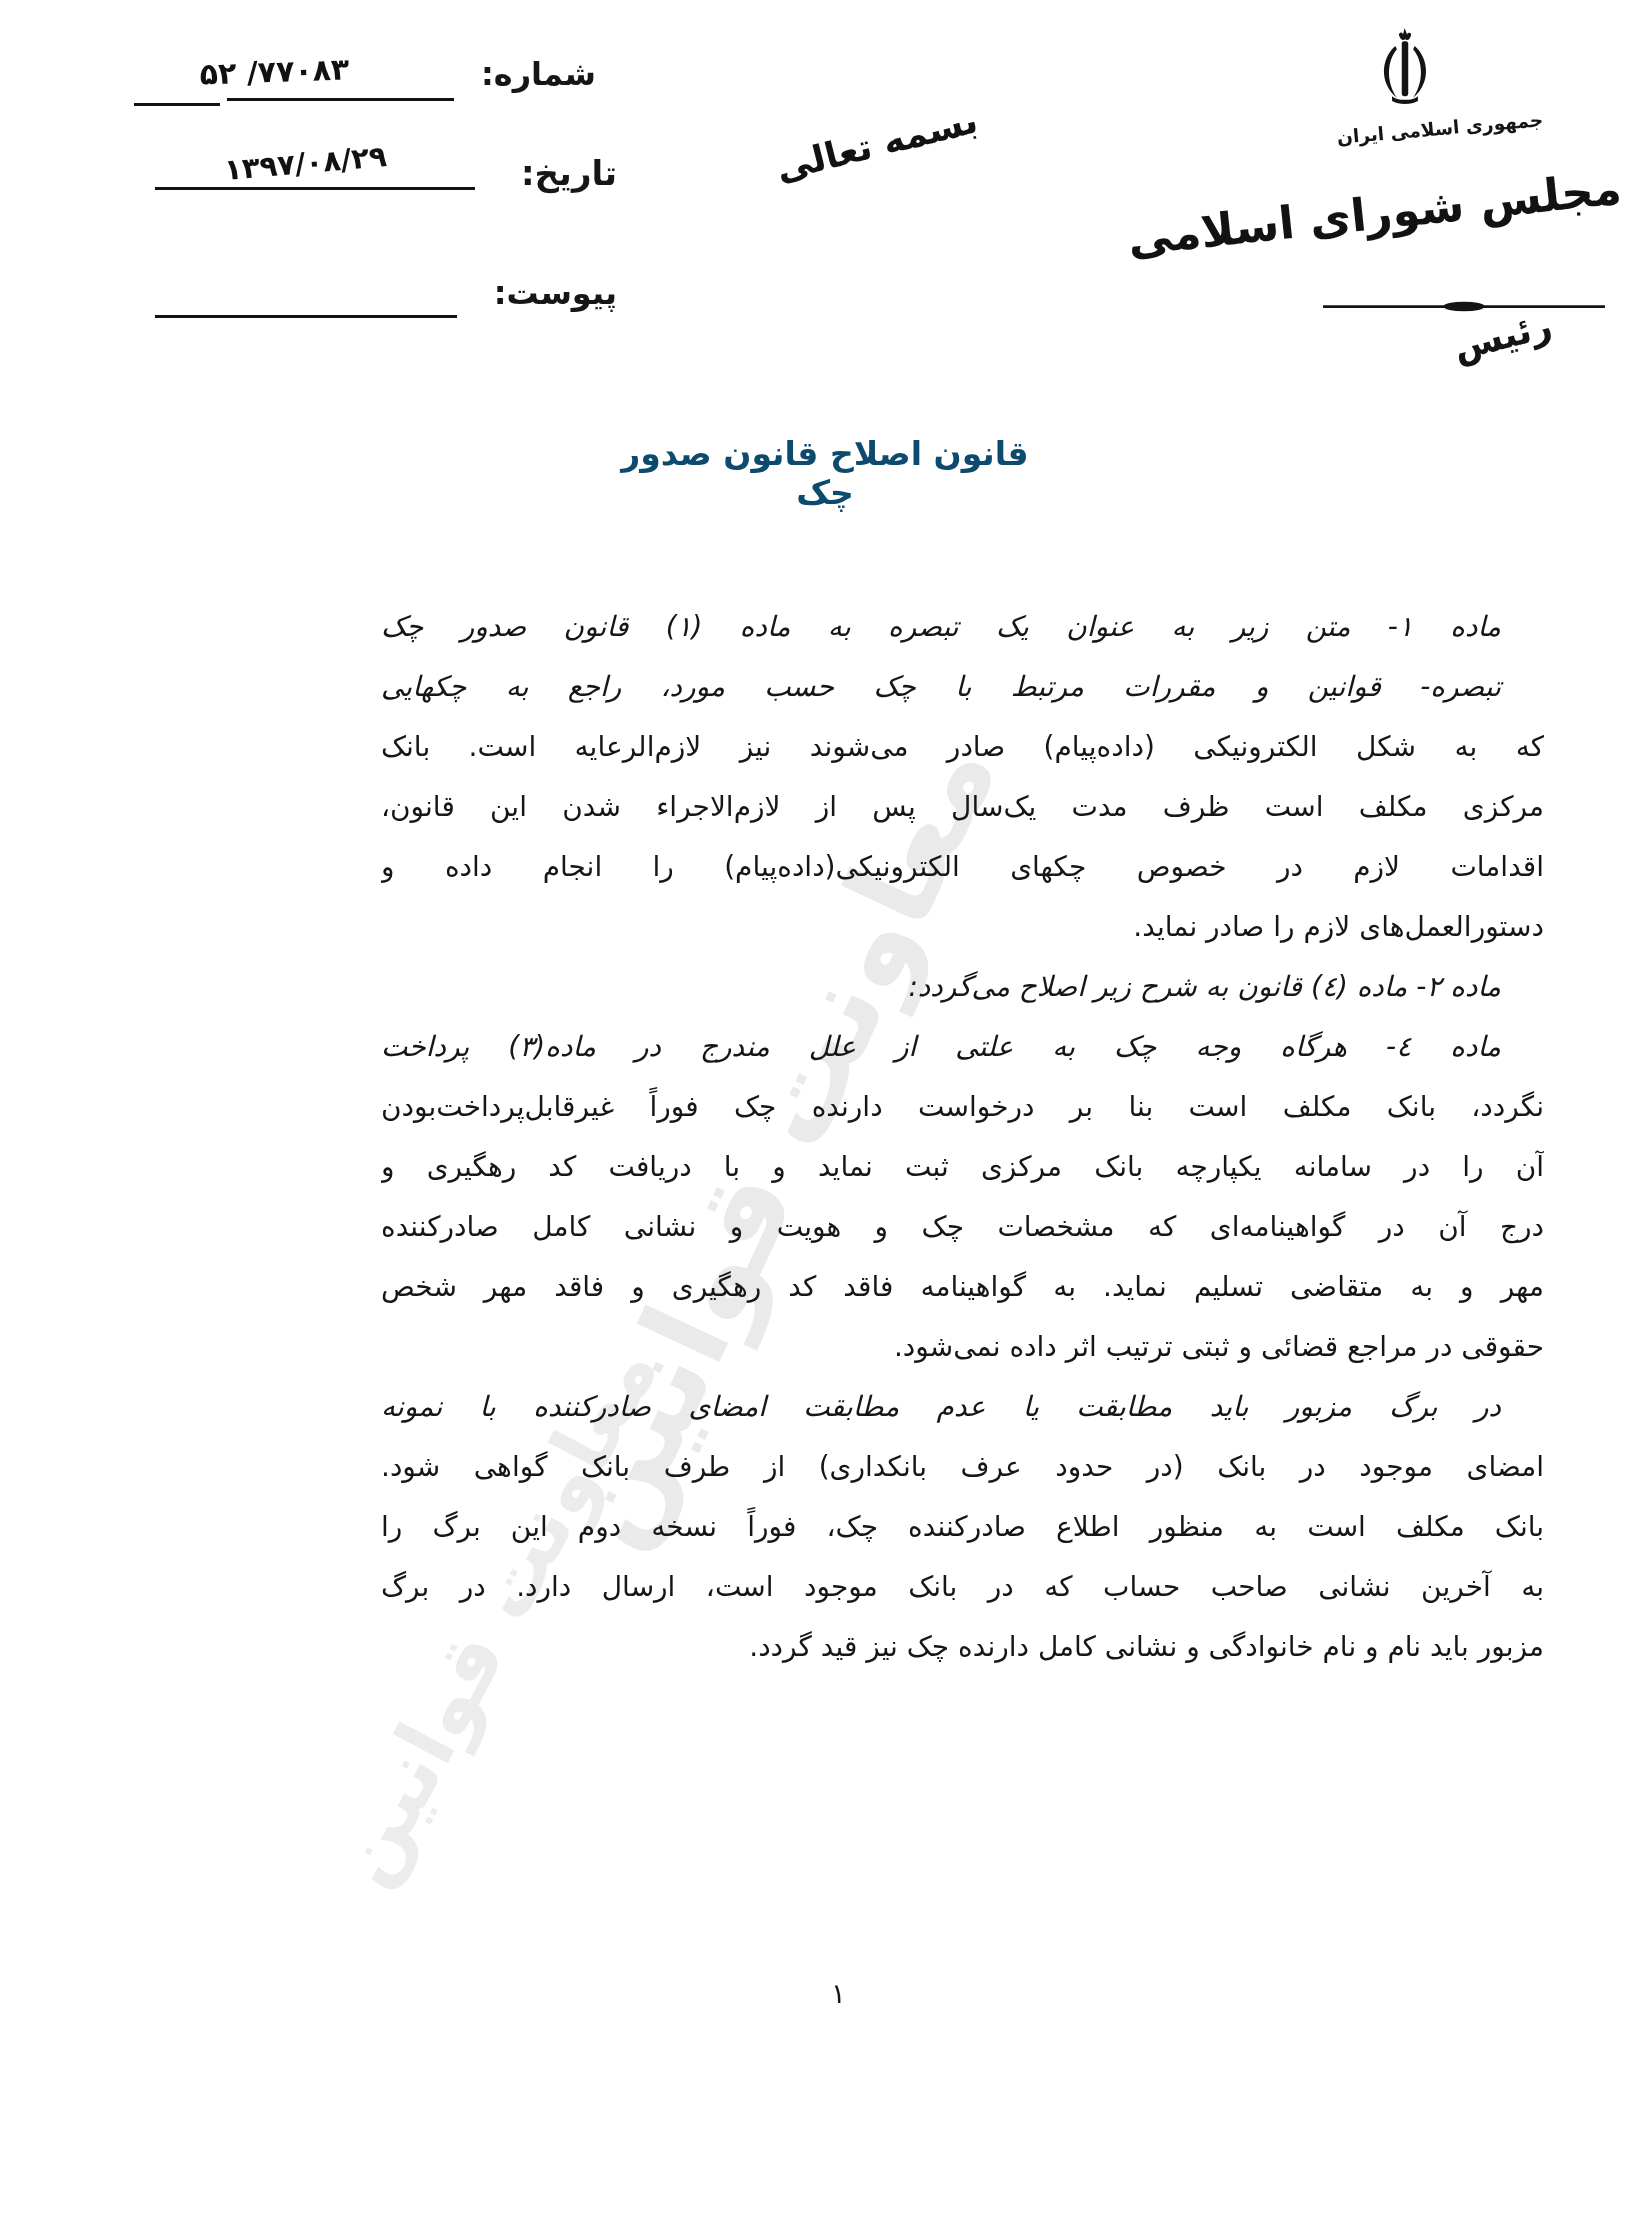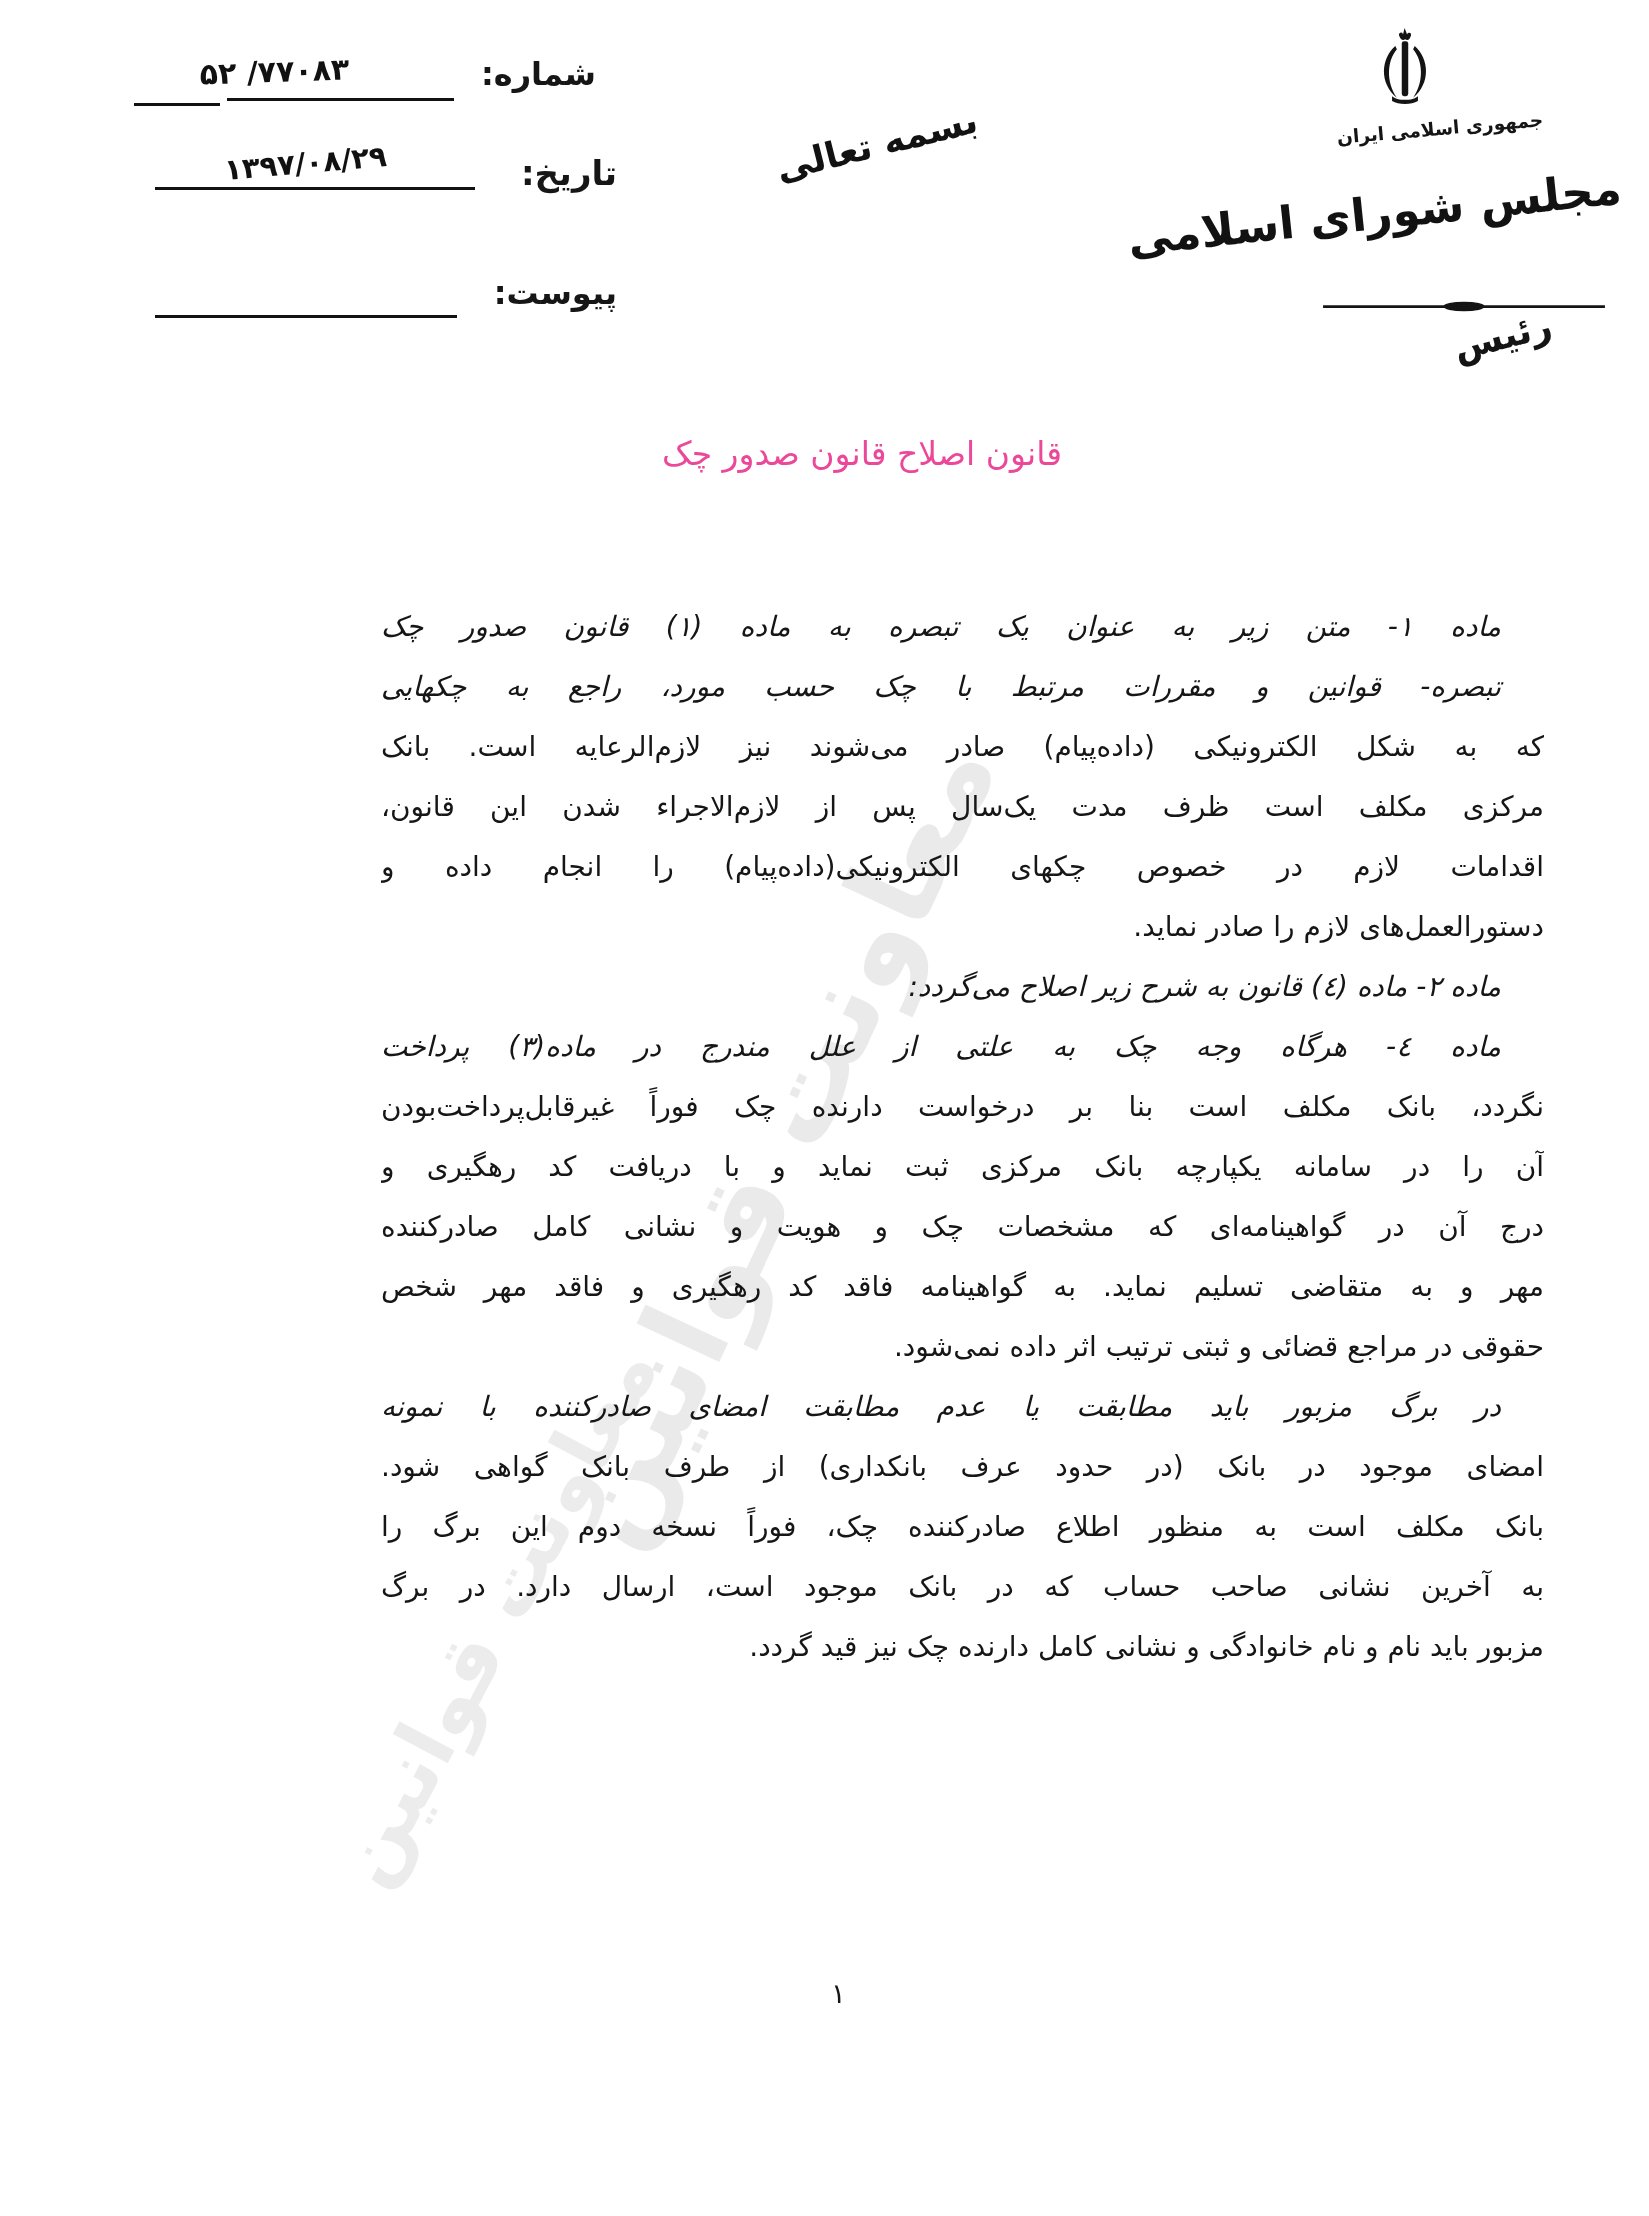--- a/index.html
+++ b/index.html
@@ -43,22 +43,22 @@
     text-align:center;color:#121212;
     white-space:nowrap;
   }
   .signer{
     font-size:36px;font-weight:bold;
     transform:rotate(-14deg);
     color:#141414;
   }
   
   .law-title{
-    font-size:33px;font-weight:normal;
-    color:#ec4899;
+    font-size:33px;font-weight:bold;
+    text-align:center;color:#0c4a6e;
   }
   
   .law-body{
     font-size:28px;
     color:#161616;
     z-index:2;
   }
   .law-body .line{
     height:60px;line-height:60px;
     text-align:right;

